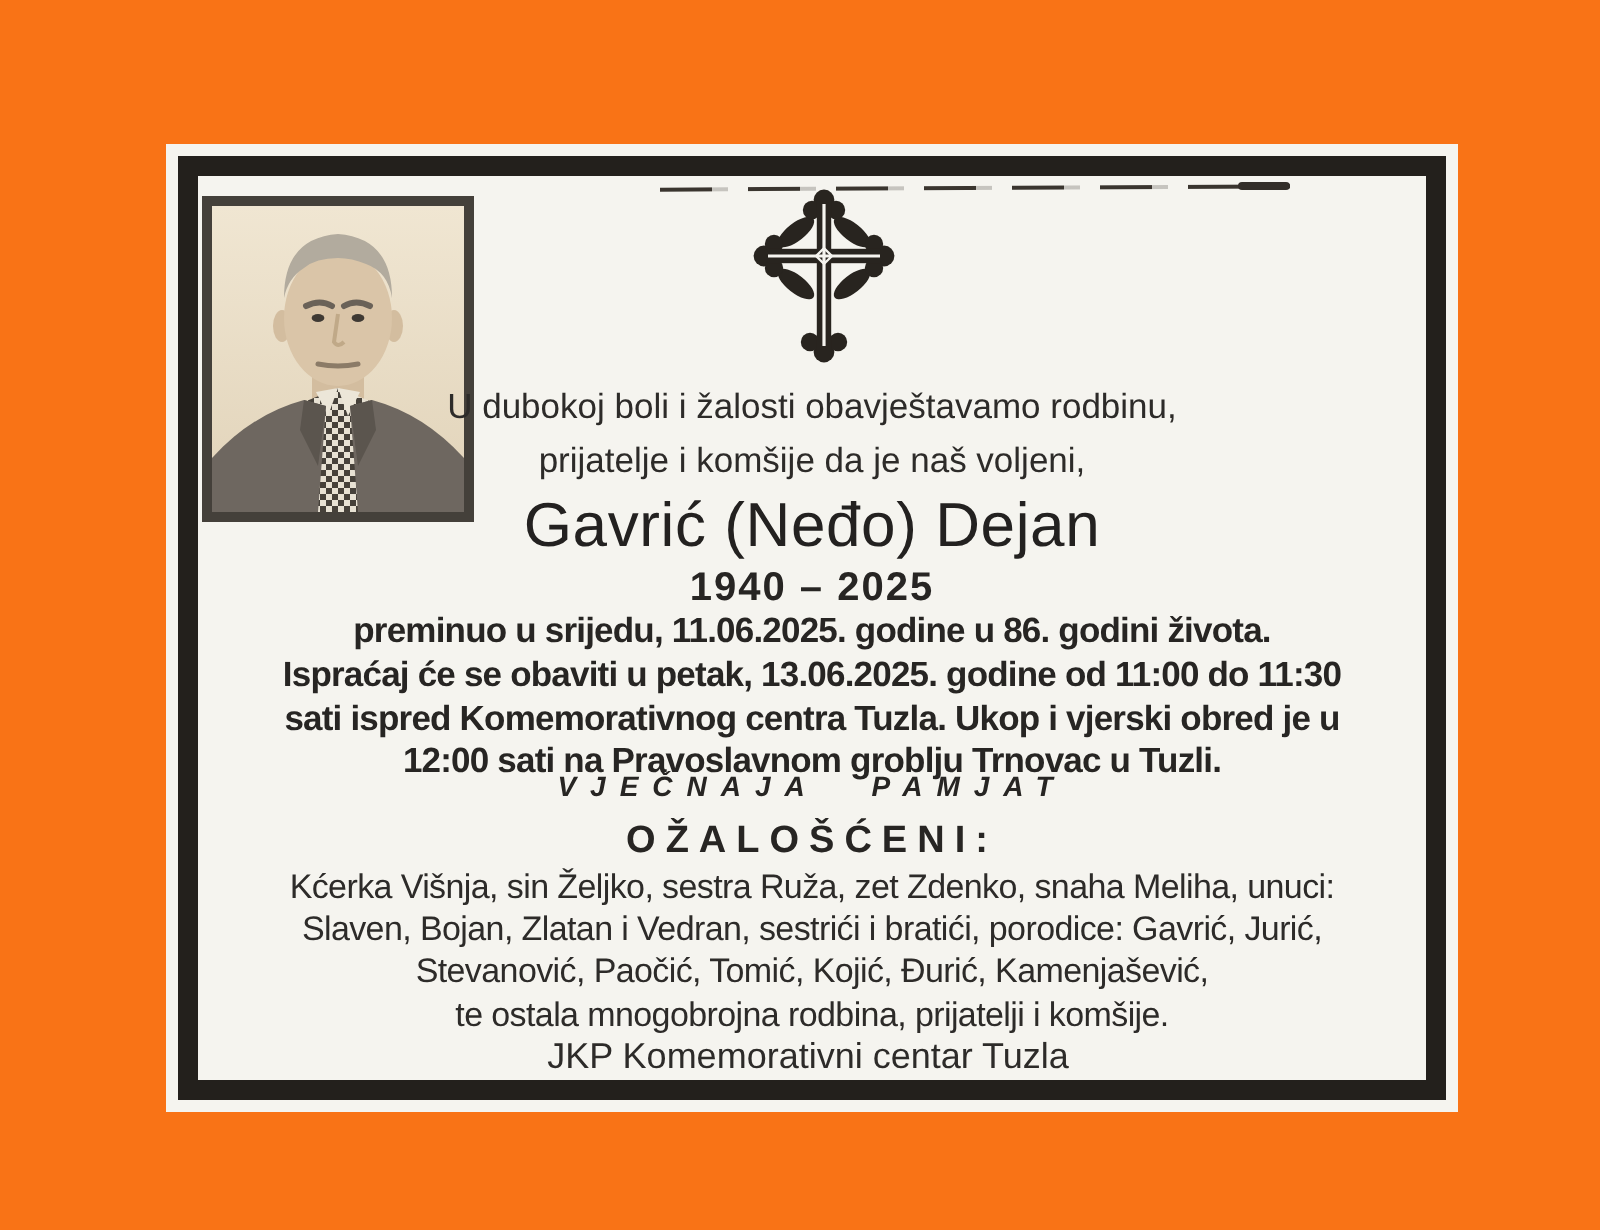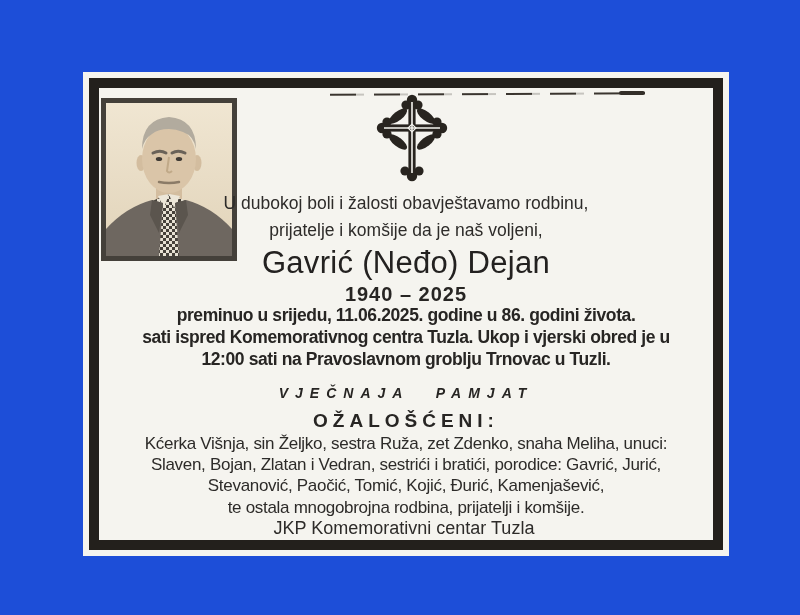--- a/index.html
+++ b/index.html
@@ -4,21 +4,21 @@
 <style>
   html, body {
     margin: 0; padding: 0;
     width: 800px; height: 615px;
     overflow: hidden;
     font-family: "Liberation Sans", "DejaVu Sans", sans-serif;
   }
   .stage {
     position: relative;
     width: 800px; height: 615px;
-    background: #1d4ed8;
+    background: #f97316;
   }
   .card {
     position: absolute;
     left: 83px; top: 72px;
     width: 646px; height: 484px;
     background: #f5f4ef;
   }
   .frame {
     position: absolute;
     inset: 6px;
@@ -141,20 +141,21 @@
     <div class="txt intro">
       <div>U dubokoj boli i žalosti obavještavamo rodbinu,</div>
       <div>prijatelje i komšije da je naš voljeni,</div>
     </div>
 
     <div class="txt name">Gavrić (Neđo) Dejan</div>
     <div class="txt years">1940 – 2025</div>
 
     <div class="txt announcement">
       <div>preminuo u srijedu, 11.06.2025. godine u 86. godini života.</div>
+      <div>Ispraćaj će se obaviti u petak, 13.06.2025. godine od 11:00 do 11:30</div>
       <div>sati ispred Komemorativnog centra Tuzla. Ukop i vjerski obred je u</div>
       <div>12:00 sati na Pravoslavnom groblju Trnovac u Tuzli.</div>
     </div>
 
     <div class="txt memorial">VJEČNAJA PAMJAT</div>
     <div class="txt mourners">
       <div>Kćerka Višnja, sin Željko, sestra Ruža, zet Zdenko, snaha Meliha, unuci:</div>
       <div>Slaven, Bojan, Zlatan i Vedran, sestrići i bratići, porodice: Gavrić, Jurić,</div>
       <div>Stevanović, Paočić, Tomić, Kojić, Đurić, Kamenjašević,</div>
       <div>te ostala mnogobrojna rodbina, prijatelji i komšije.</div>

